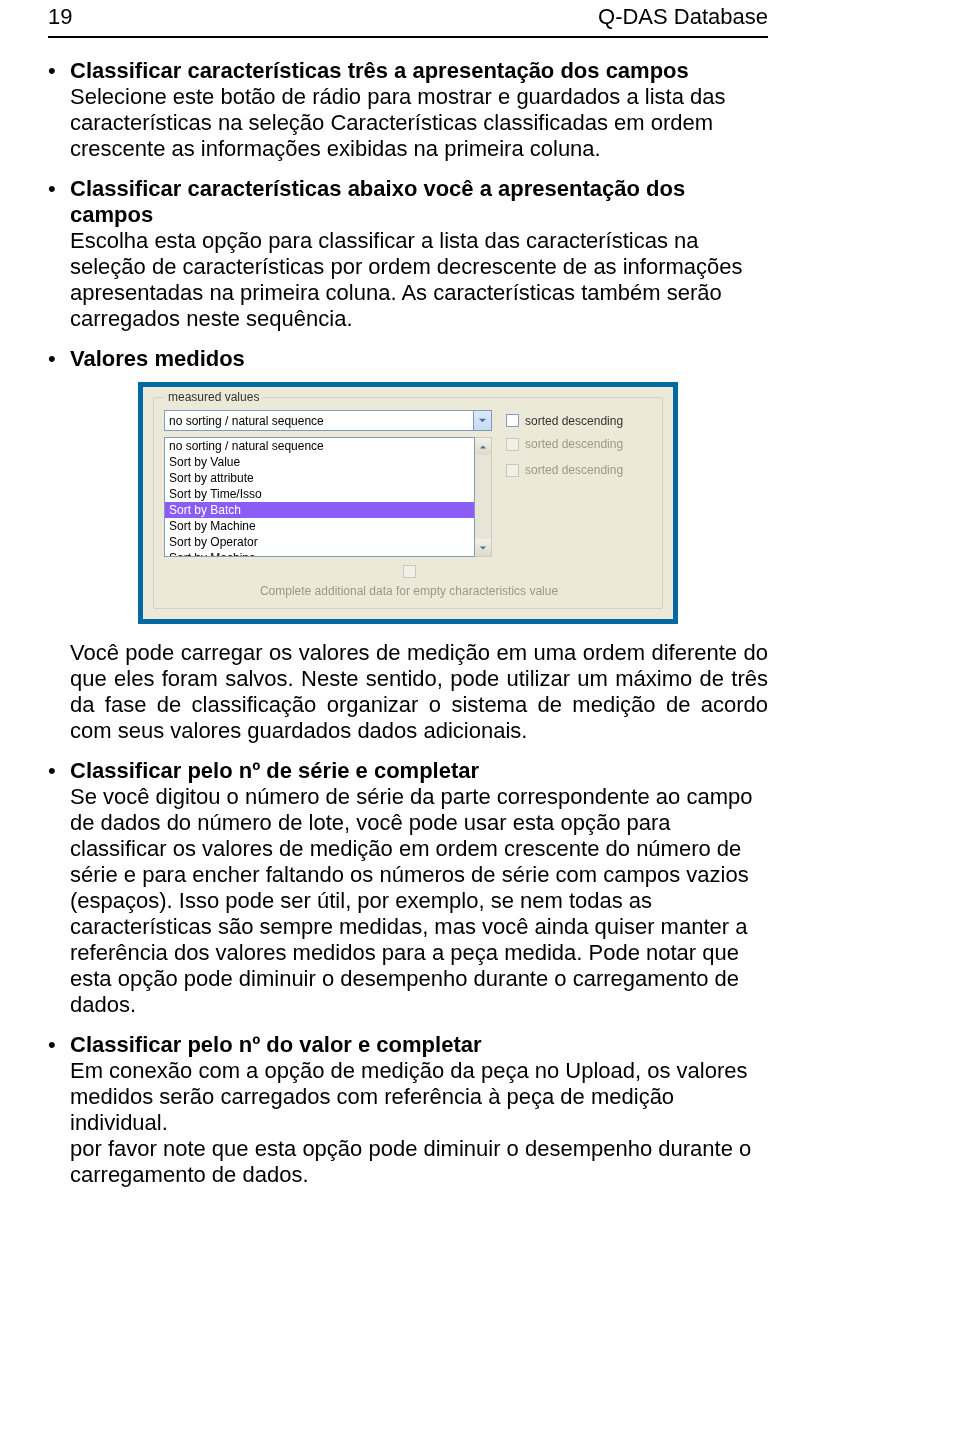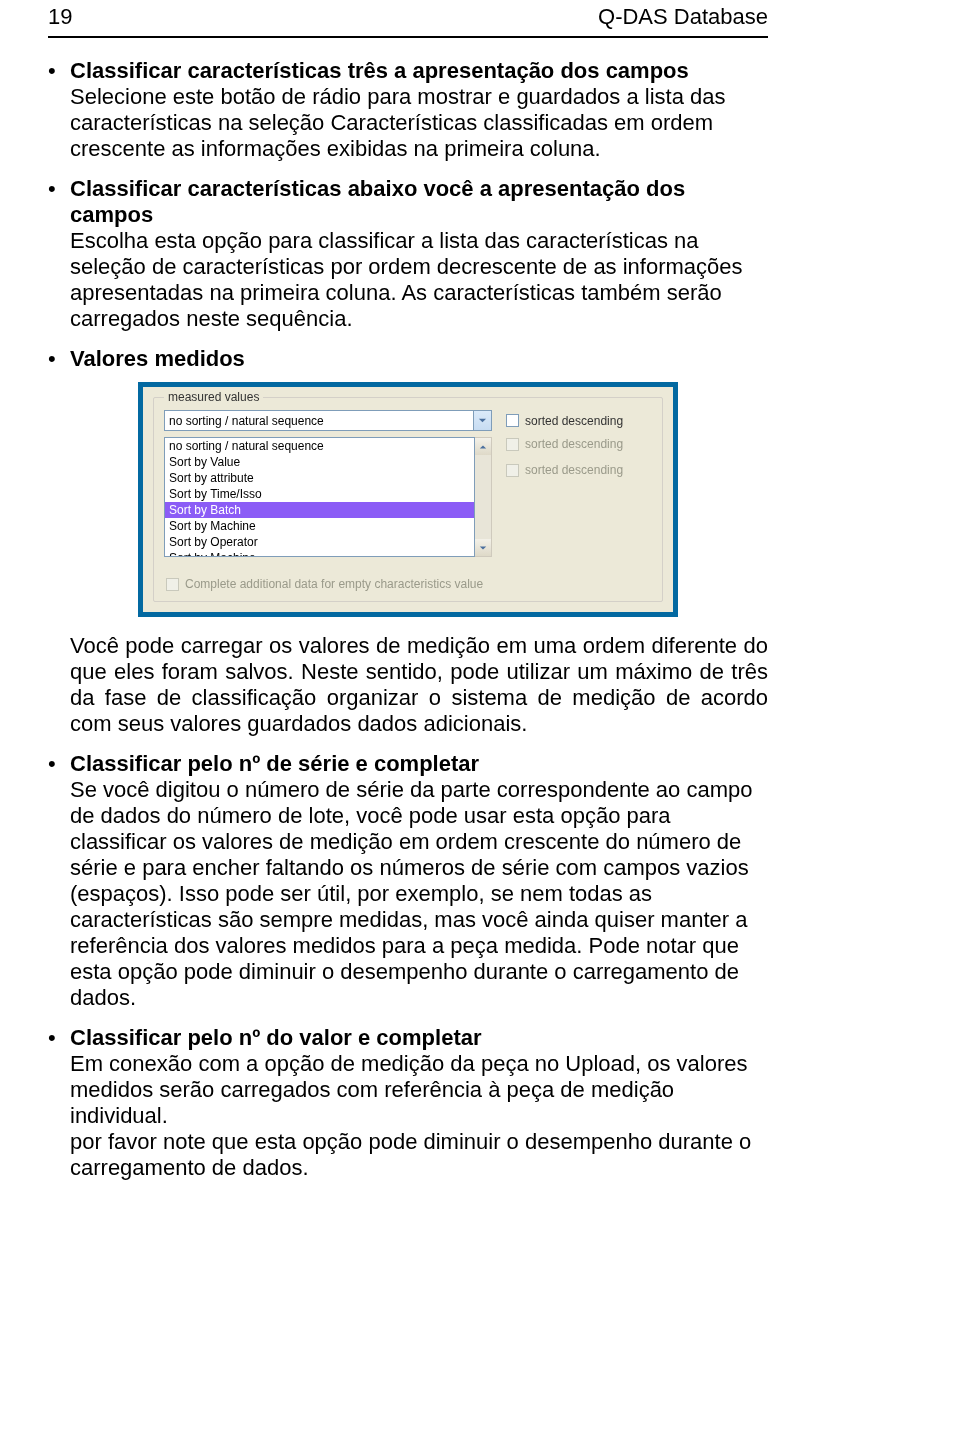--- a/index.html
+++ b/index.html
@@ -20,21 +20,21 @@
   .screenshot { width: 540px; background: #ece9d8; border: 5px solid #0369a1; padding: 10px 10px 10px 10px; position: relative; font-family: Tahoma, Arial, sans-serif; font-size: 12px; color: #333; }
   .fieldset { border: 1px solid #d4d0c8; border-radius: 2px; padding: 12px 10px 10px 10px; position: relative; }
   .legend { position: absolute; top: -8px; left: 10px; background: #ece9d8; padding: 0 4px; font-size: 12px; color: #333; }
   .combo { display: flex; align-items: center; margin-bottom: 6px; }
   .combo-box { flex: 1; background: #fff; border: 1px solid #7f9db9; height: 21px; display: flex; align-items: center; padding: 0 4px; font-size: 12px; color: #000; }
   .combo-btn { width: 18px; height: 21px; background: linear-gradient(#dbeaf9,#c7dcf2); border: 1px solid #7f9db9; border-left: none; display:flex; align-items:center; justify-content:center; }
   .combo-btn svg { width:9px; height:9px; }
   .check-right { width: 160px; padding-left: 14px; display: flex; align-items: center; gap: 6px; color: #333; }
   .checkbox { width: 13px; height: 13px; background: #fff; border: 1px solid #7f9db9; }
   .checkbox.dim { background: #f0f0e8; border-color:#c9c9bc; }
-  .grey-line-check { color:#9a9a8a; padding-left:2px; margin-top:20px; display:flex; align-items:center; gap:6px; font-style:normal; }
+  .grey-line-check { color:#9a9a8a; padding-left:2px; margin-top:8px; display:flex; align-items:center; gap:6px; font-style:normal;flex-direction:column; }
   .listbox-wrap { display:flex; margin-bottom:2px; }
   .listbox { flex:1; background:#fff; border:1px solid #7f9db9; height:120px; overflow:hidden; }
   .listbox .item { padding:1px 4px; font-size:12px; color:#000; white-space:nowrap; }
   .listbox .item.sel { background:#8b5cf6; color:#fff; }
   .scrollbar { width:17px; background:#e8e5d8; border:1px solid #cfcabd; border-left:none; display:flex; flex-direction:column; justify-content:space-between; }
   .scroll-btn { height:17px; background:linear-gradient(#f3f1e8,#ded9c8); display:flex; align-items:center; justify-content:center; }
   .scroll-btn svg { width:8px; height:8px; }
   .right-stack { width:160px; padding-left:14px; display:flex; flex-direction:column; gap:12px; }
   .right-stack .checkline { display:flex; align-items:center; gap:6px; color:#9a9a8a; }
 </style>

